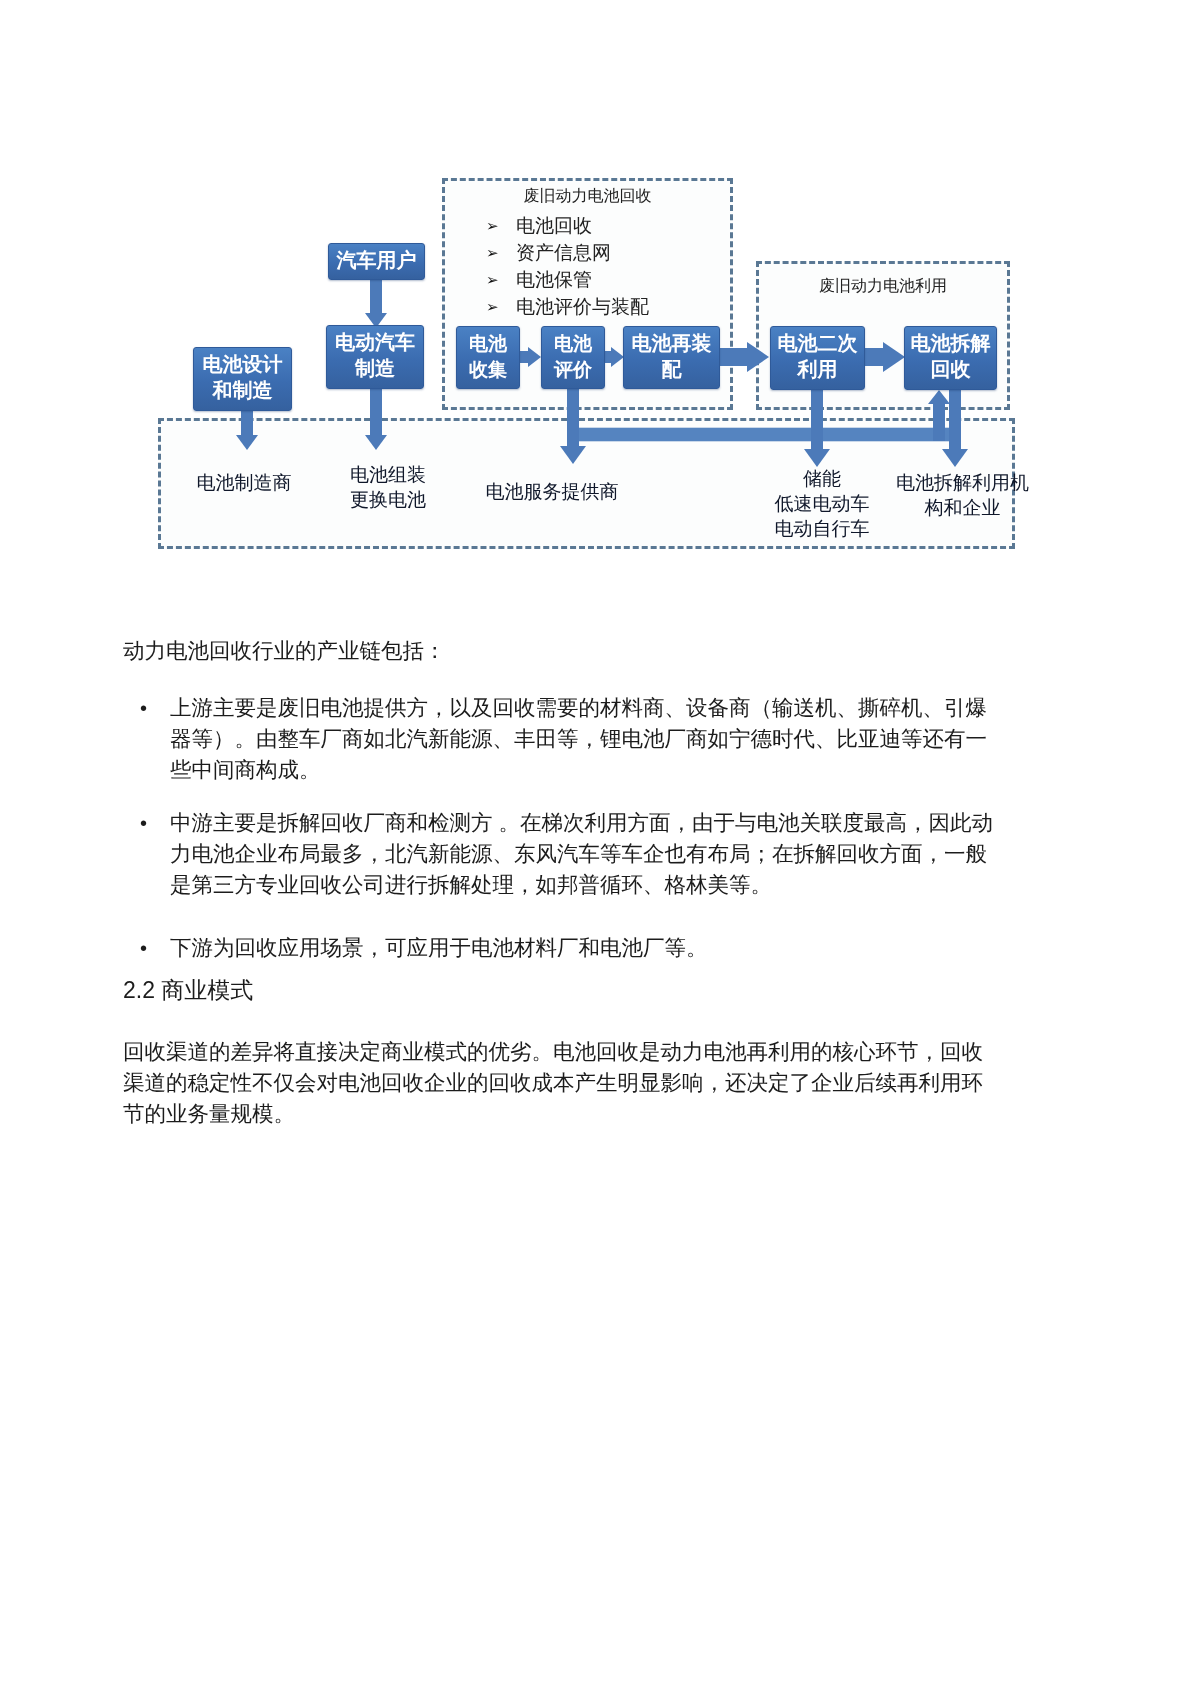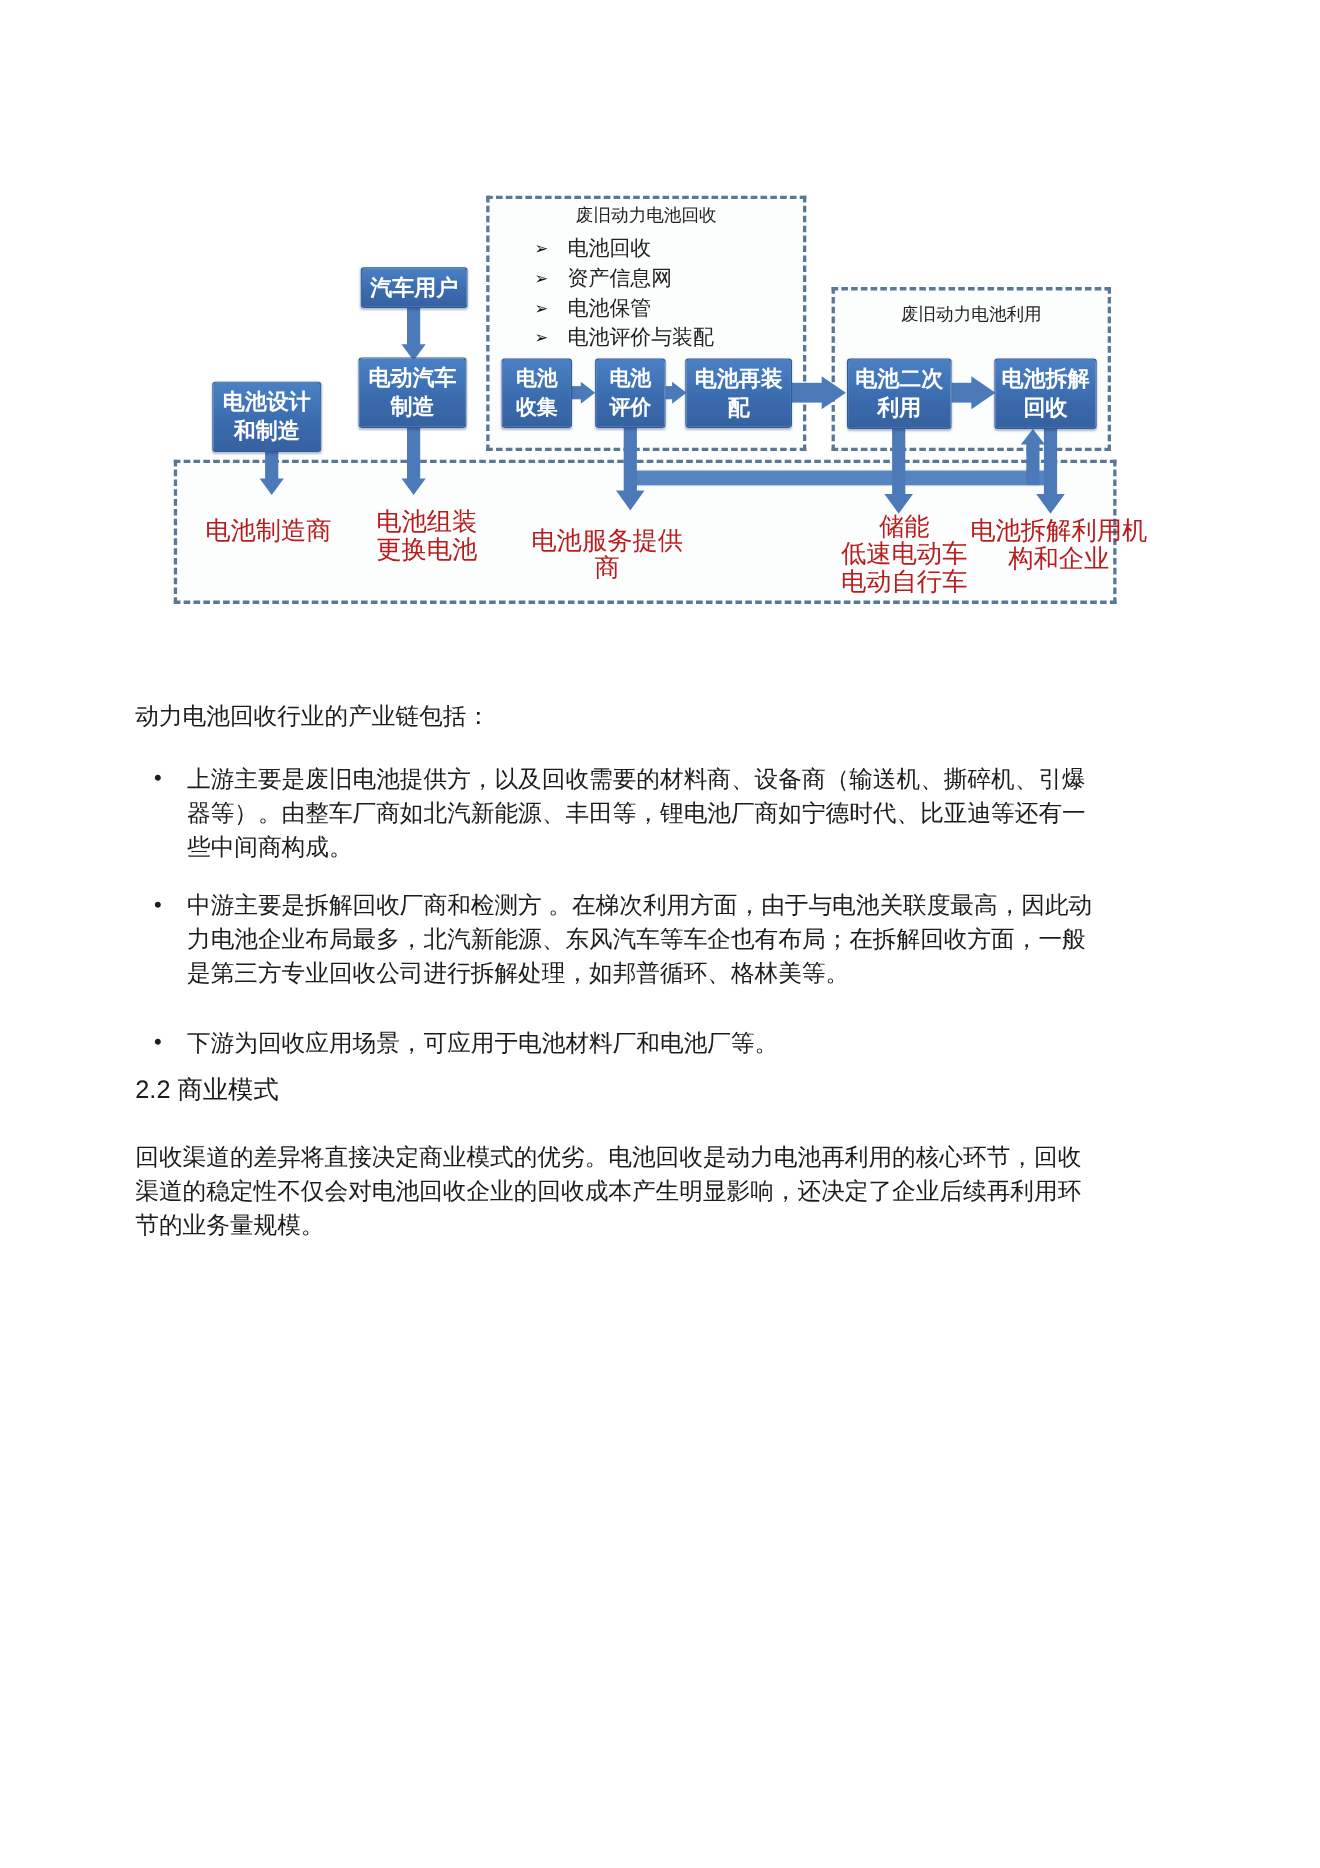--- a/index.html
+++ b/index.html
@@ -19,40 +19,41 @@
   .glist .row{display:flex;align-items:center;height:27px;}
   .glist .mk{font-size:15px;color:#111;width:30px;}
   .glist .it{font-size:19px;color:#222;font-weight:500;}
   
   .node{
     position:absolute;z-index:4;display:flex;align-items:center;justify-content:center;
     background:linear-gradient(180deg,#4a81c4 0%,#3b6cb0 55%,#35619f 100%);
     border:1px solid #2f5a99;border-radius:3px;color:#fff;font-weight:600;
     white-space:pre-line;text-align:center;line-height:26px;font-size:20px;box-sizing:border-box;
     box-shadow:0 1px 2px rgba(30,60,110,.35);
+    font-family:Liberation Mono, monospace;
   }
   .n-user{left:328px;top:243px;width:97px;height:37px;}
   .n-design{left:193px;top:325px;width:99px;height:64px;margin-top:22px;}
   .n-ev{left:326px;top:325px;width:98px;height:64px;}
   .n-collect{left:456px;top:326px;width:64px;height:63px;font-size:19px;}
   .n-eval{left:541px;top:326px;width:64px;height:63px;font-size:19px;}
   .n-repack{left:623px;top:326px;width:97px;height:63px;}
   .n-second{left:770px;top:326px;width:95px;height:64px;}
   .n-dismantle{left:904px;top:326px;width:93px;height:64px;}
   
   .shaft{position:absolute;background:#4c7ab9;z-index:3;}
   .tri{position:absolute;width:0;height:0;z-index:3;}
   .t-down{border-left:11px solid transparent;border-right:11px solid transparent;border-top:15px solid #4c7ab9;}
   .t-down-lg{border-left:13px solid transparent;border-right:13px solid transparent;border-top:18px solid #4c7ab9;}
   .t-up{border-left:11px solid transparent;border-right:11px solid transparent;border-bottom:14px solid #4c7ab9;}
   .t-right{border-top:10px solid transparent;border-bottom:10px solid transparent;border-left:13px solid #4c7ab9;}
   .t-right-lg{border-top:15px solid transparent;border-bottom:15px solid transparent;border-left:22px solid #4c7ab9;}
   .hbar{position:absolute;left:573px;top:428px;width:385px;height:13px;background:#5584c0;z-index:2;box-shadow:0 0 0 1px #c9d8ea;}
   
-  .blabel{position:absolute;z-index:3;font-size:23px;color:#b91c1c;text-align:center;white-space:pre-line;line-height:25px;}
+  .blabel{position:absolute;z-index:3;font-size:19px;color:#0f172a;text-align:center;white-space:pre-line;line-height:25px;}
   .bl-maker{left:184px;top:470px;width:120px;}
   .bl-assemble{left:328px;top:462px;width:120px;}
   .bl-service{left:472px;top:479px;width:160px;}
   .bl-storage{left:747px;top:466px;width:150px;}
   .bl-org{left:880px;top:470px;width:165px;}
   
   .srcline{position:absolute;left:0;top:578px;width:1200px;text-align:center;font-size:21px;font-weight:500;color:#222;}
   .intro{position:absolute;left:123px;top:636px;font-size:21.5px;color:#1c1c1c;}
   .bullet{position:absolute;left:140px;width:862px;display:flex;}
   .b1{top:693px;} .b2{top:808px;} .b3{top:933px;}

